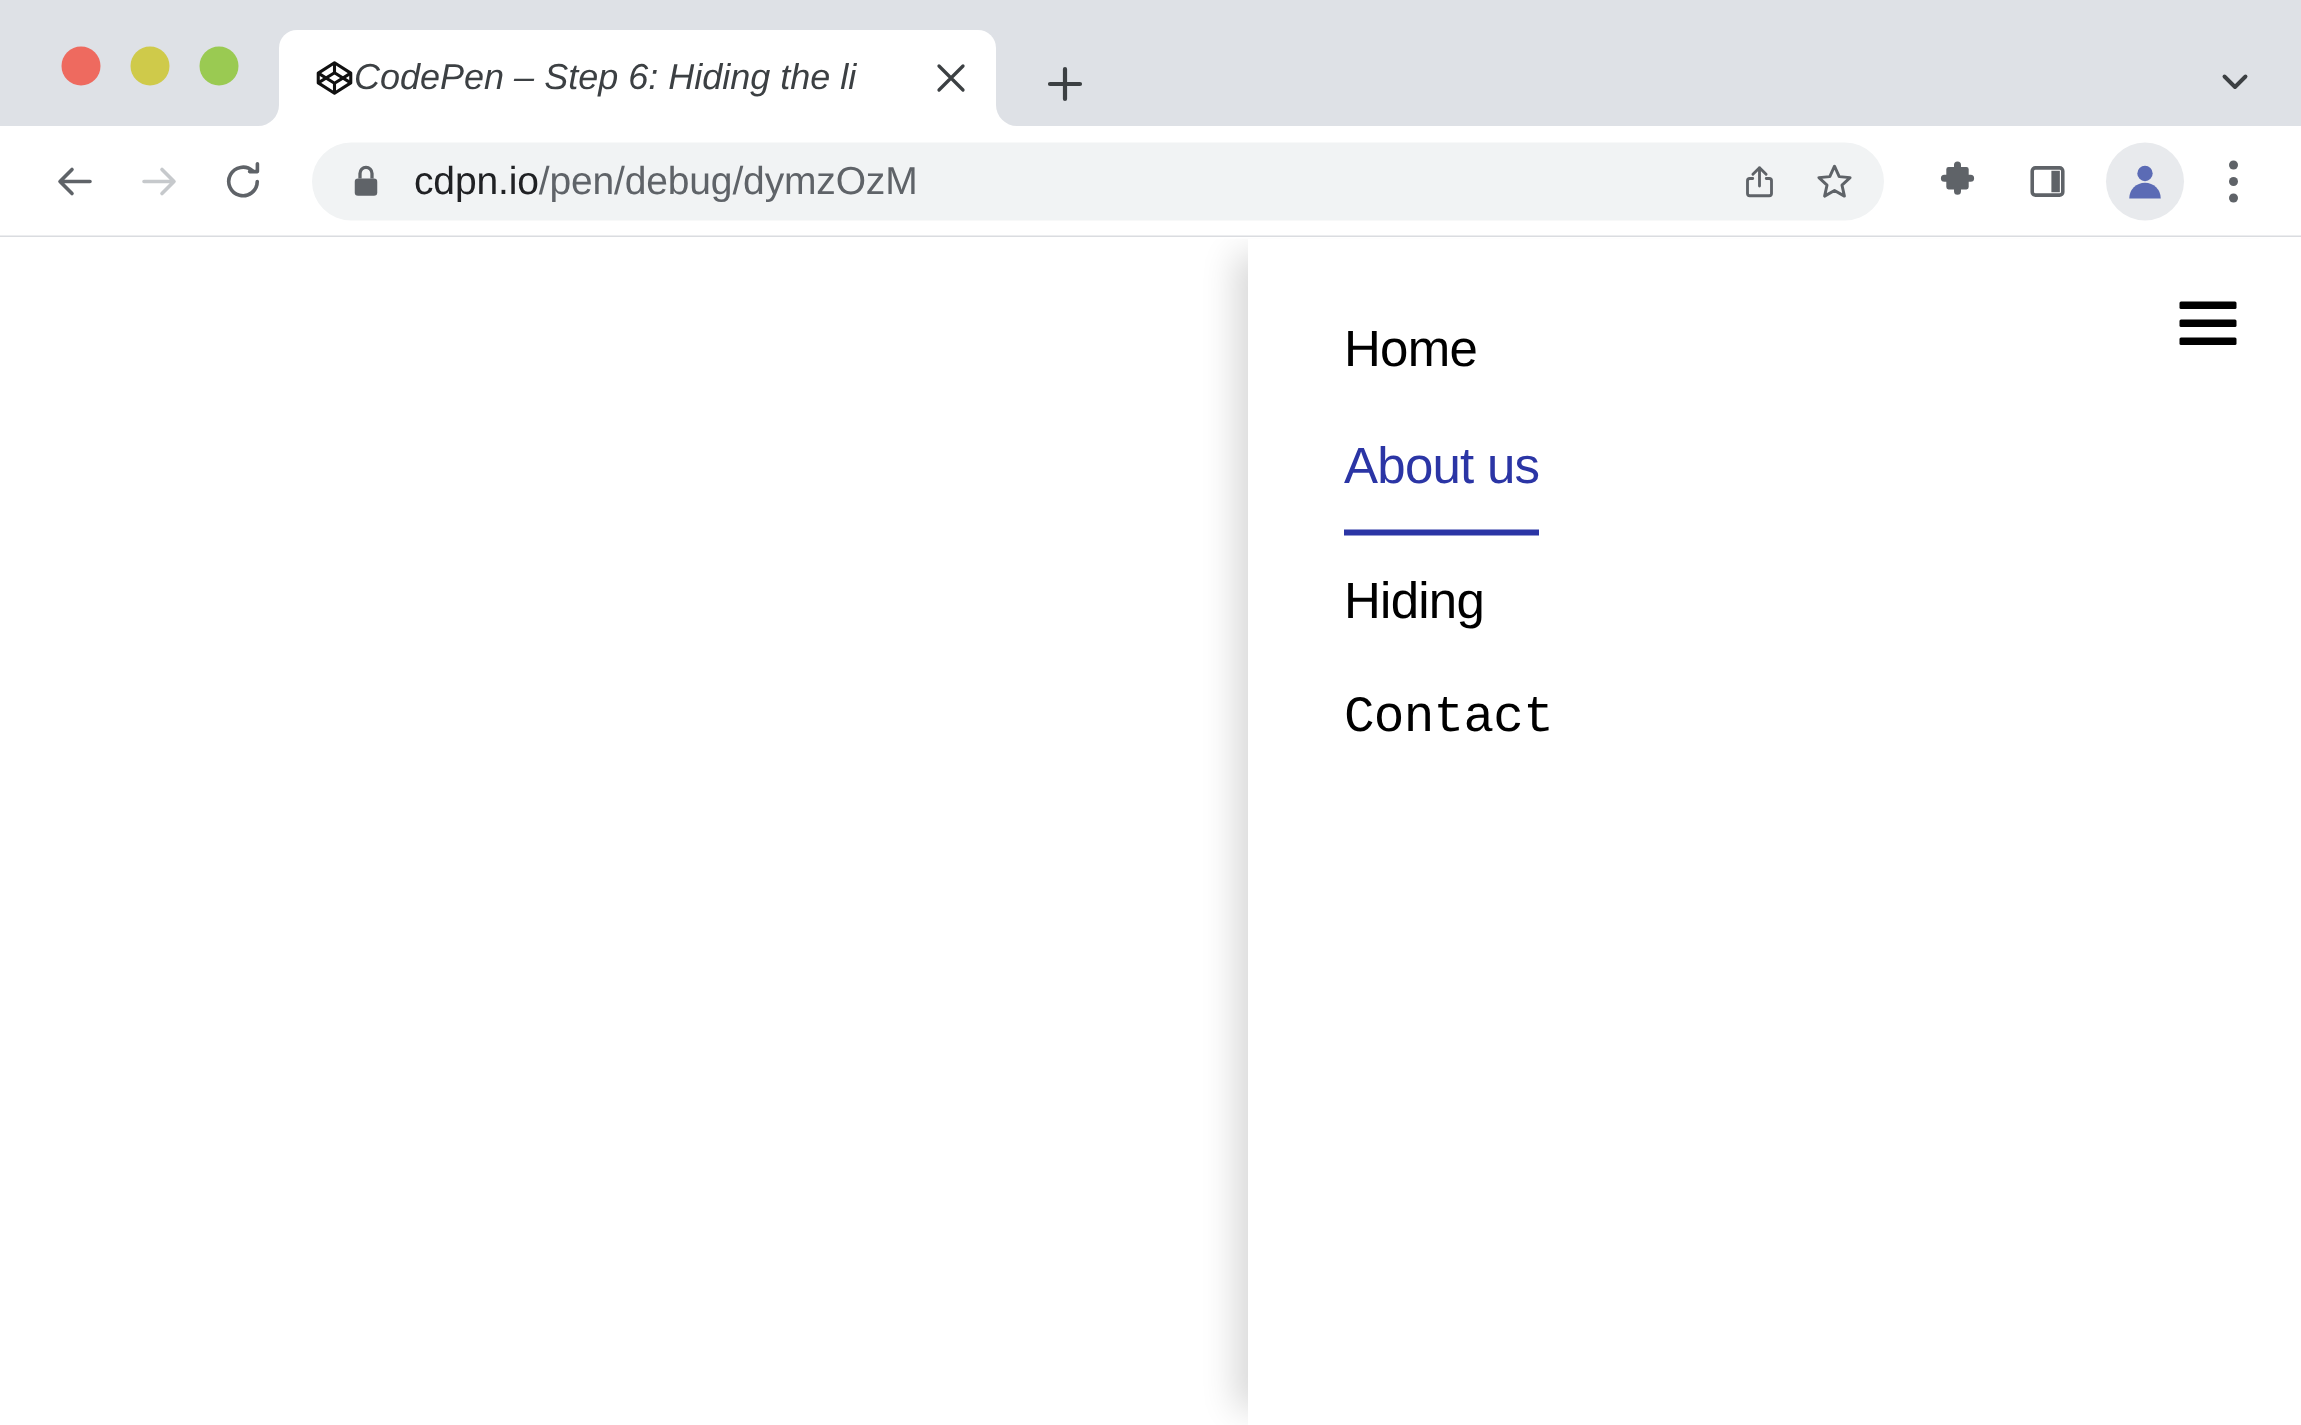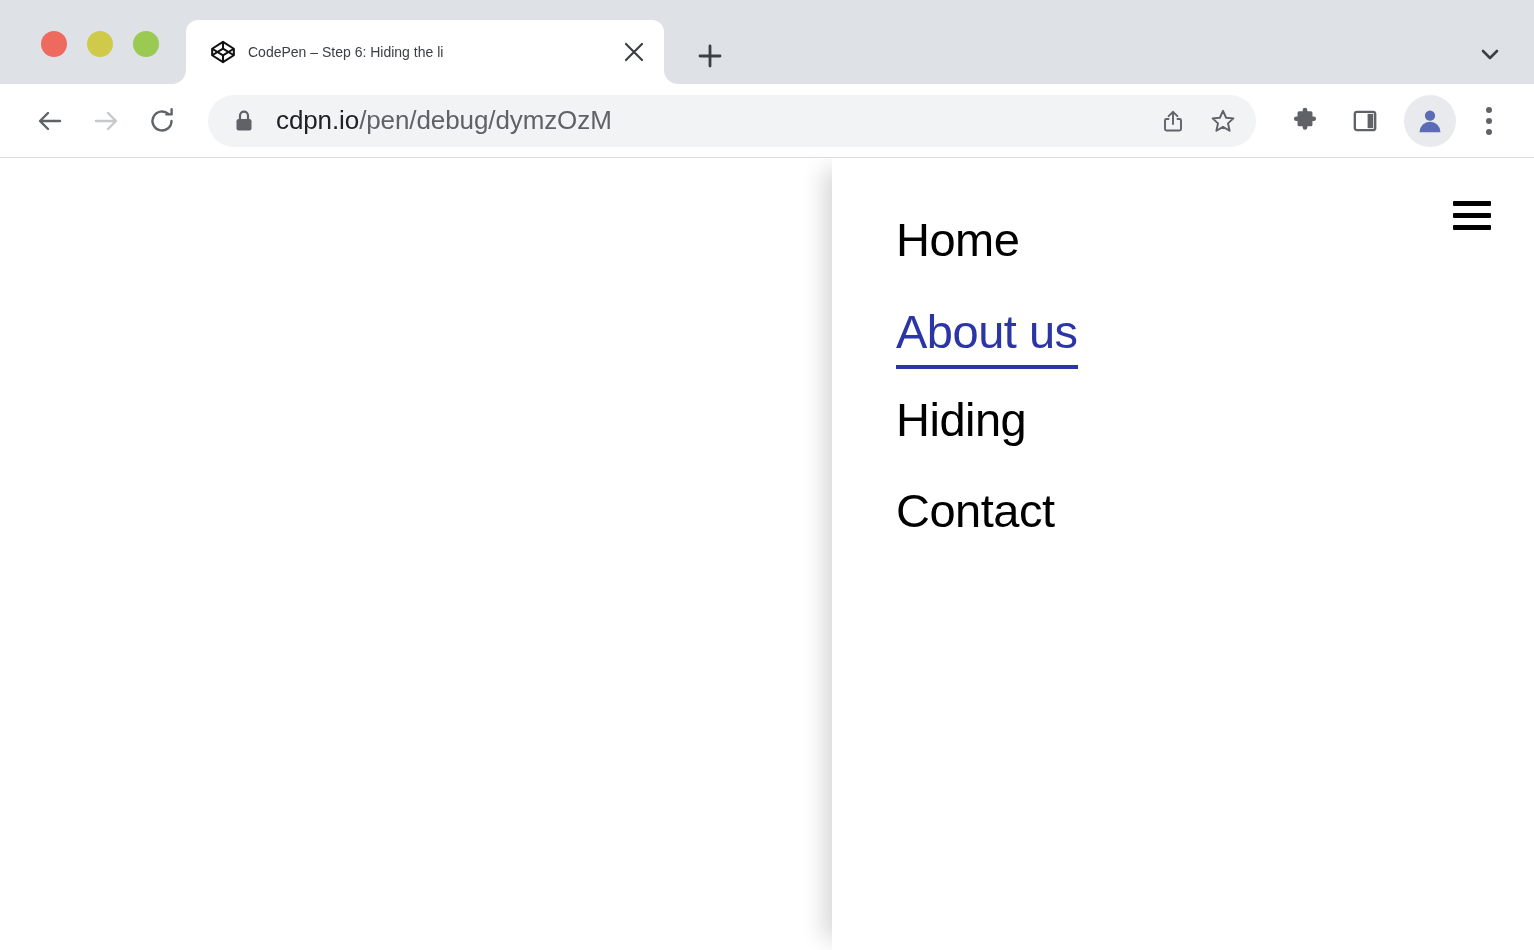--- a/index.html
+++ b/index.html
@@ -61,28 +61,29 @@
     border-bottom-left-radius: 14px;
     box-shadow: -5px 5px 0 5px #ffffff;
   }
 
   .tab-favicon {
     width: 26px; height: 26px;
     flex: 0 0 26px;
     display: flex; align-items: center; justify-content: center;
   }
   .tab-title {
-    margin-left: 12px;
-    font-size: 14px;
+    margin-left: 0;
+    font-size: 24px;
     color: #3c4043;
     white-space: nowrap;
     overflow: hidden;
     flex: 1 1 auto;
     -webkit-mask-image: linear-gradient(to right, #000 0, #000 340px, rgba(0,0,0,0.15) 372px, rgba(0,0,0,0) 382px);
     mask-image: linear-gradient(to right, #000 0, #000 340px, rgba(0,0,0,0.15) 372px, rgba(0,0,0,0) 382px);
+    font-style: italic;
   }
   .tab-close {
     width: 44px; height: 44px;
     flex: 0 0 44px;
     display: flex; align-items: center; justify-content: center;
     margin-right: 8px;
     border-radius: 50%;
   }
 
   .new-tab {
@@ -221,33 +222,33 @@
     border-radius: 1px;
   }
 
   .nav-list {
     position: absolute;
     left: 64px;
     top: 56px;
     list-style: none;
   }
   .nav-list li { margin: 0 0 42px 0; }
-  .nav-list li:last-child { margin-bottom: 0; }
+  .nav-list li:last-child { margin-bottom: 0; font-family: Liberation Mono, monospace; }
   .nav-link {
-    font-size: 47px;
+    font-size: 34px;
     line-height: 1.06;
     color: #000000;
     text-decoration: none;
     letter-spacing: -0.5px;
     display: inline-block;
   }
   .nav-link.active {
     color: #2b35a5;
     border-bottom: 4px solid #2b35a5;
-    padding-bottom: 8px;
+    padding-bottom: 24px;
   }
   .nav-list li.has-active { margin-bottom: 26px; }
 </style>
 </head>
 <body>
 
 <div class="browser">
 
   <div class="tabstrip">
 

